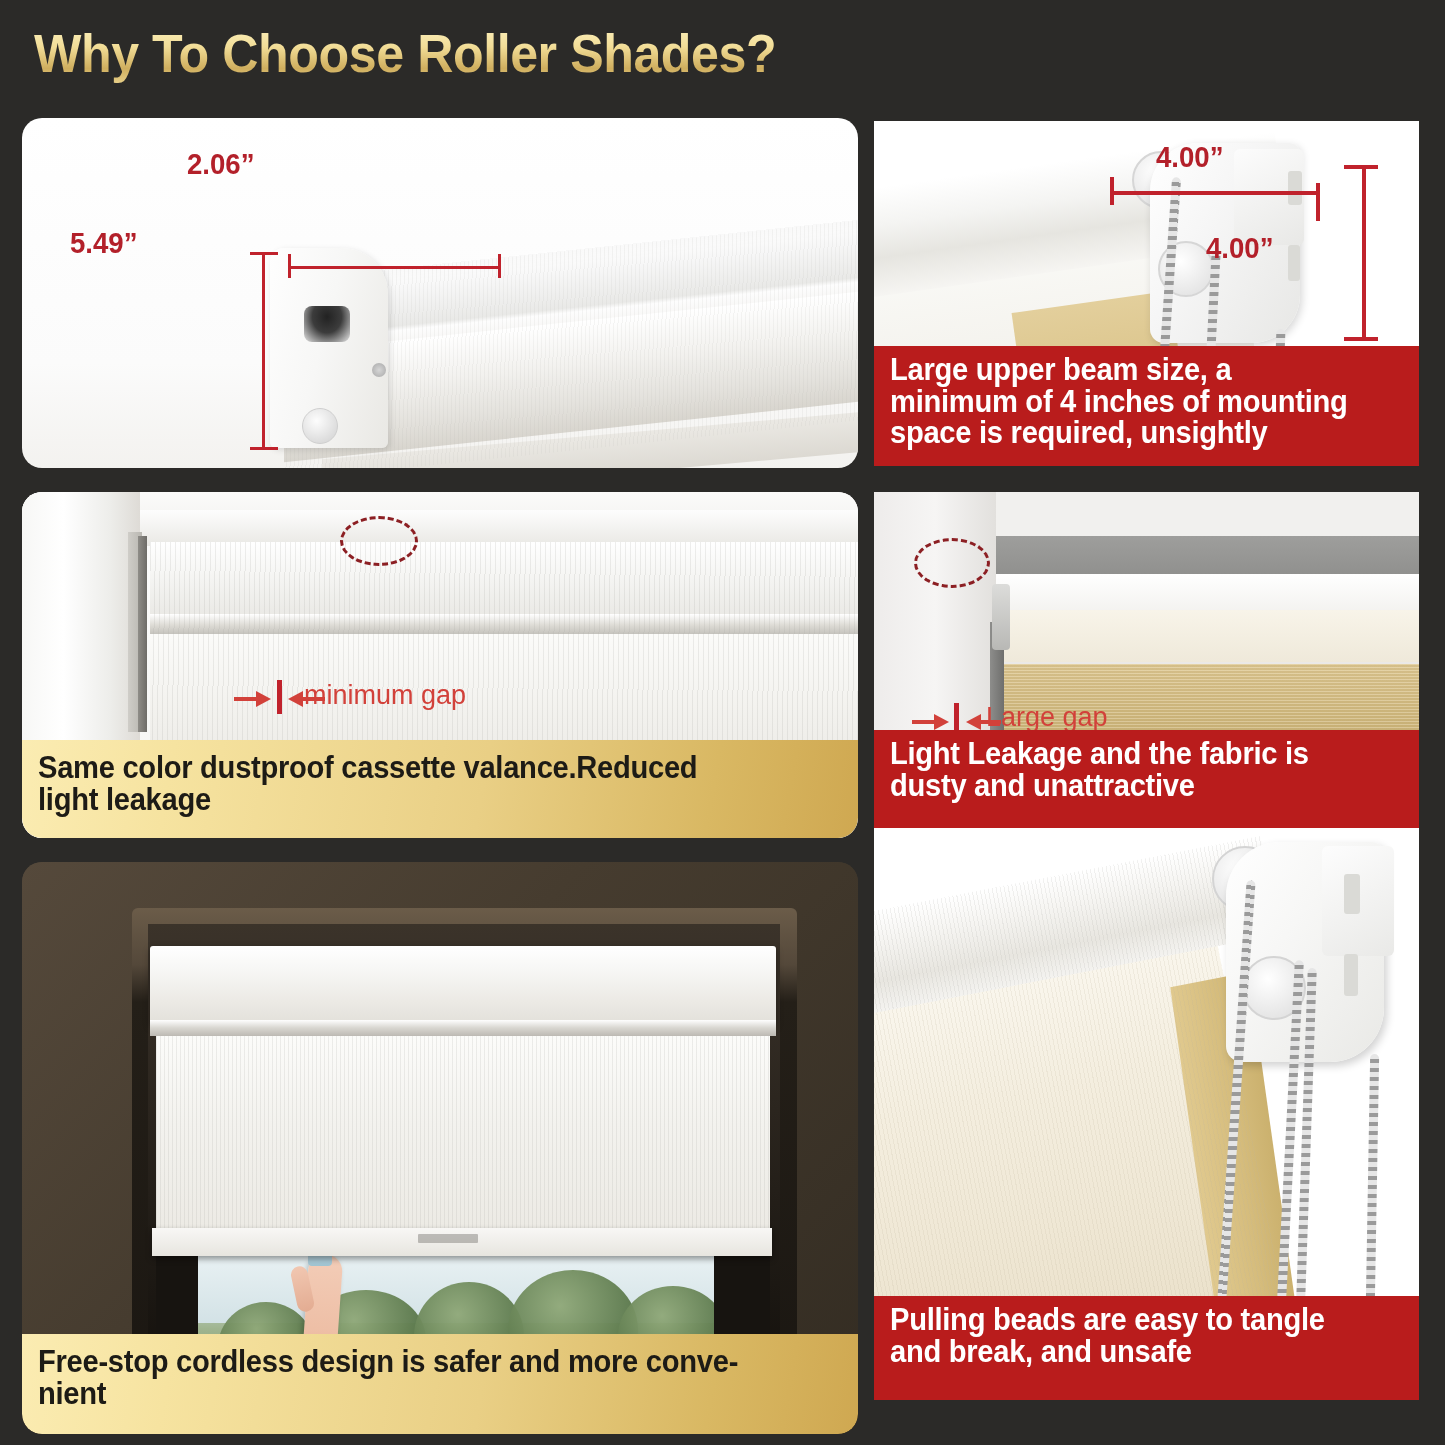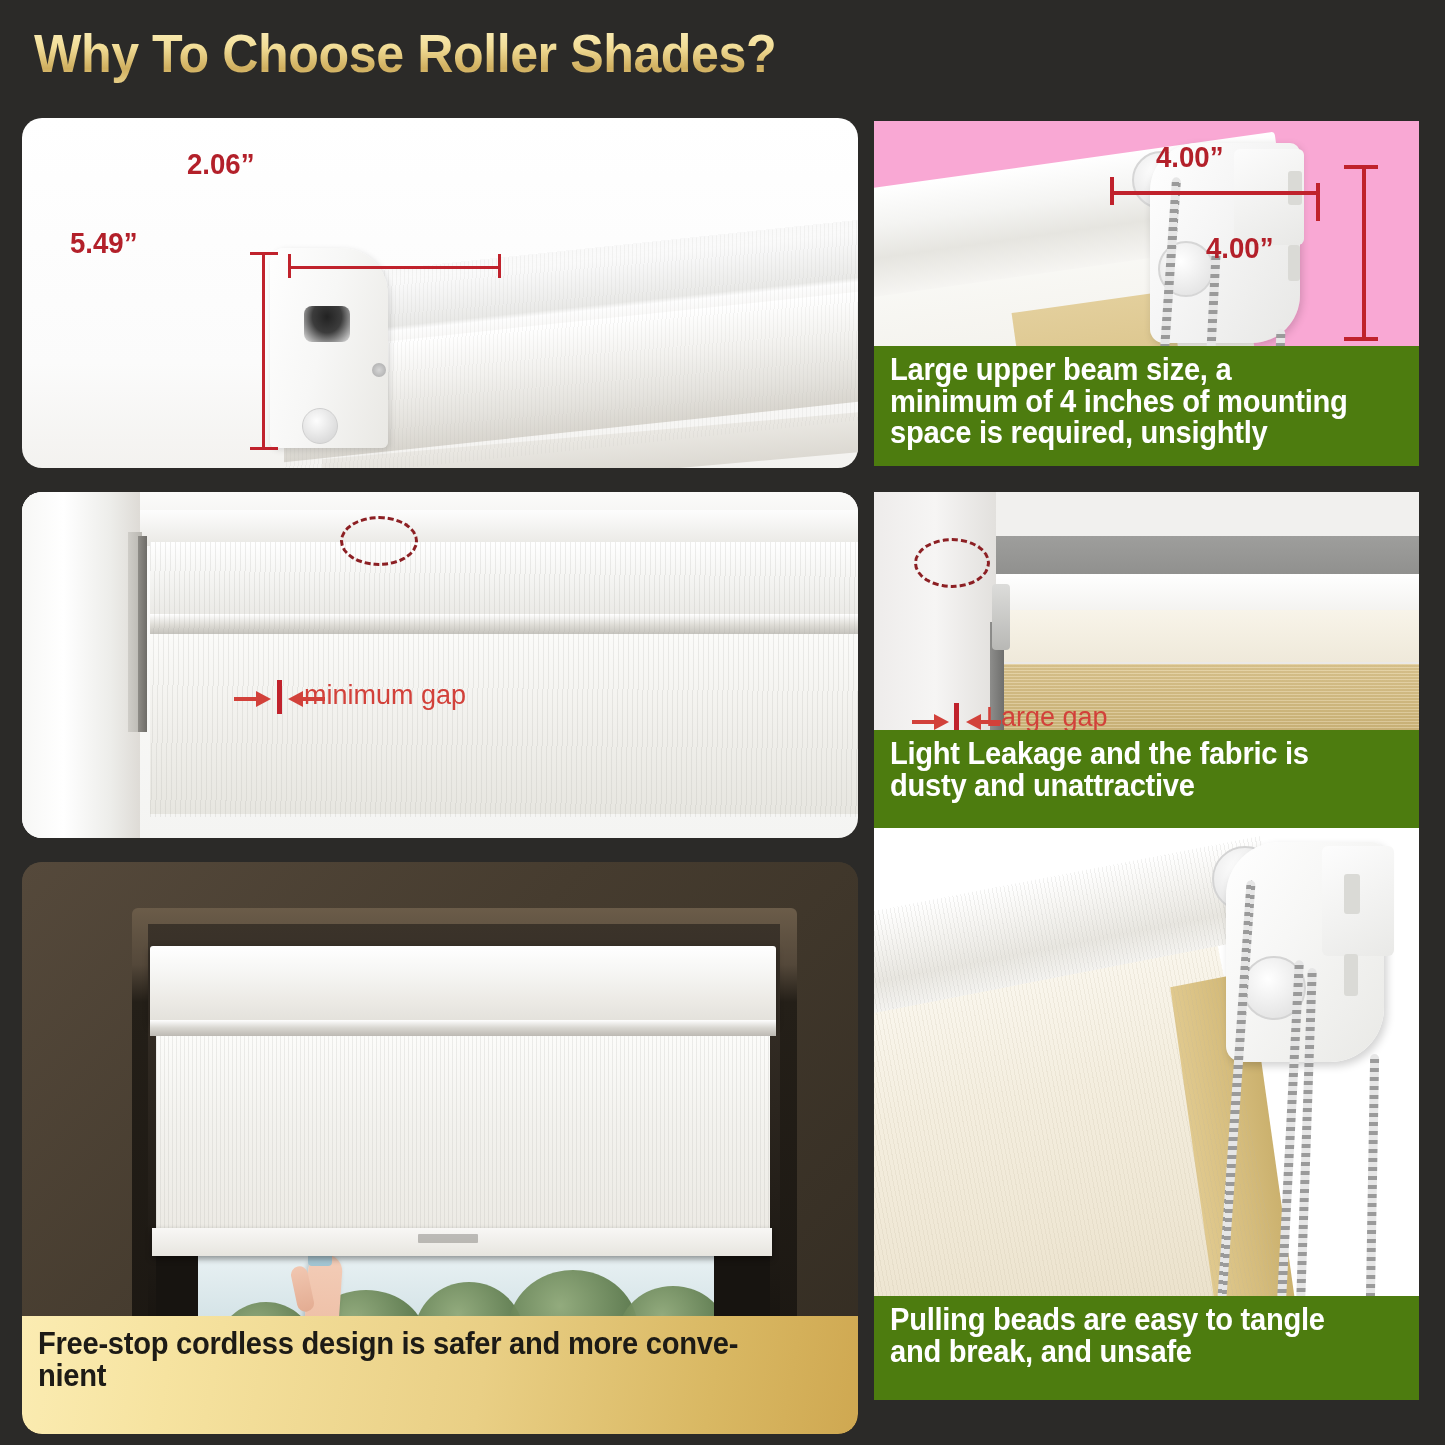--- a/index.html
+++ b/index.html
@@ -58,27 +58,27 @@
   }
   .cap span { display:block; transform:scaleX(0.94); transform-origin:left center; white-space:nowrap; }
   .cap.gold {
     background:linear-gradient(100deg,#fbecb2 0%,#f6e3a0 18%,#e9cf85 55%,#d9b863 82%,#cfa851 100%);
     color:#1d1b16;
     border-bottom-left-radius:20px;
     border-bottom-right-radius:20px;
     height:98px;
   }
   .cap.gray {
-    background:#4d7c0f;
+    background:#b91c1c;
     color:#ffffff;
     height:104px;
     padding-top:8px;
   }
   .cap.gray.tall { height:120px; }
-  .cap.gold.tall { height:118px; }
+  .cap.gold.tall { height:100px; }
 
   
   .dimtext {
     position:absolute; color:#b3202a; font-weight:bold;
     font-size:30px; letter-spacing:0px;
     transform:scaleX(0.92); transform-origin:left center;
     white-space:nowrap;
   }
   .redline { position:absolute; background:#c0222c; }
 
@@ -139,21 +139,21 @@
     transform:skewY(-5deg);
   }
   .p1-texture {
     position:absolute; left:262px; top:128px; width:660px; height:200px;
     transform:skewY(-6deg);
     background:repeating-linear-gradient(92deg, rgba(180,180,175,0.16) 0 1px, rgba(255,255,255,0) 1px 4px);
     opacity:0.8;
   }
 
   
-  .p2bg { position:absolute; inset:0; background:#f9a8d4; }
+  .p2bg { position:absolute; inset:0; background:#ffffff; }
   .p2-tube {
     position:absolute; left:-20px; top:40px; width:430px; height:108px;
     background:linear-gradient(180deg,#ffffff 0%,#f4f4f2 35%,#e6e5e0 65%,#f6f5f2 100%);
     transform:rotate(-8deg);
     border-radius:4px;
   }
   .p2-fabric-w {
     position:absolute; left:-20px; top:118px; width:400px; height:240px;
     background:linear-gradient(180deg,#fafaf7 0%,#f2f0ea 60%,#ece9e0 100%);
     transform:rotate(-8deg);
@@ -404,20 +404,24 @@
 
     <div class="dashed-ellipse" style="left:318px; top:24px; width:78px; height:50px;"></div>
 
     <div class="arrow-stem" style="left:212px; top:205px; width:24px;"></div>
     <div class="arrow-r" style="left:234px; top:199px;"></div>
     <div class="redline" style="left:255px; top:188px; width:5px; height:34px;"></div>
     <div class="arrow-l" style="left:266px; top:199px;"></div>
     <div class="arrow-stem" style="left:281px; top:205px; width:22px;"></div>
     <div class="annot" style="left:282px; top:188px;">minimum gap</div>
   </div>
+  <div class="cap gold">
+    <span>Same color dustproof cassette valance.Reduced</span>
+    <span>light leakage</span>
+  </div>
 </div>
 
 <div class="panel right r2">
   <div class="art p4bg">
     <div class="p4-top"></div>
     <div class="p4-dark"></div>
     <div class="p4-white"></div>
     <div class="p4-cream"></div>
     <div class="p4-tan"></div>
     <div class="p4-wallL"></div>

